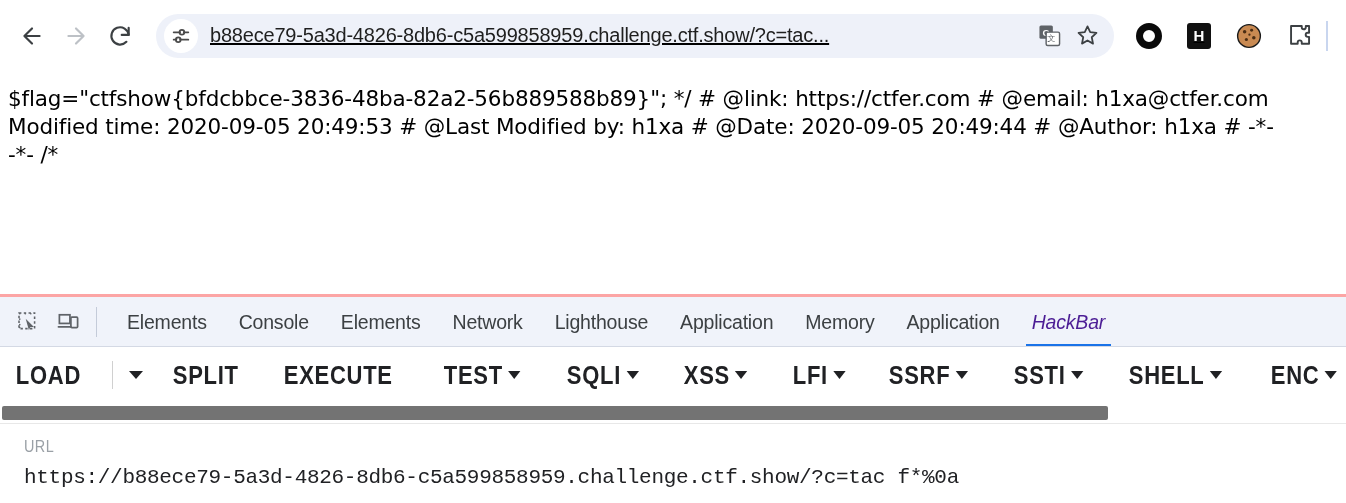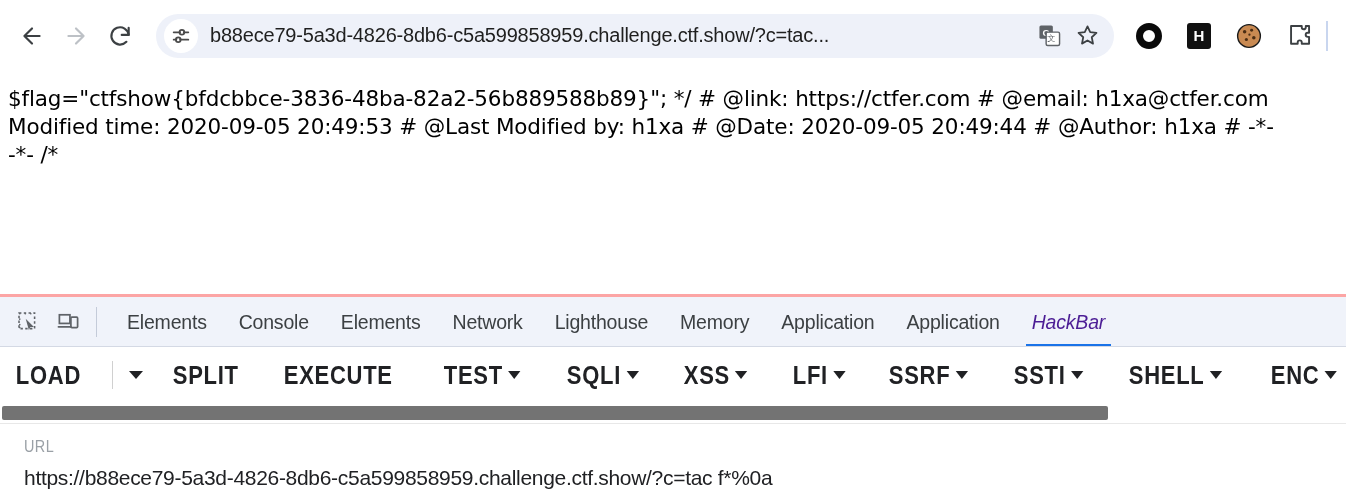--- a/index.html
+++ b/index.html
@@ -17,20 +17,21 @@
 
   
   .browser-toolbar {
     height: 71px;
     background: #ffffff;
     display: flex;
     align-items: center;
     padding: 8px 10px;
     box-sizing: border-box;
     position: relative;
+    text-decoration: underline;
   }
   .nav-btn {
     width: 44px;
     height: 44px;
     display: flex;
     align-items: center;
     justify-content: center;
     border-radius: 50%;
     flex: 0 0 auto;
     cursor: pointer;
@@ -289,21 +290,21 @@
   .hb-url-label {
     font-family: "Liberation Sans Narrow", "Liberation Sans", sans-serif;
     font-size: 16px;
     color: #9aa0a6;
     letter-spacing: 0.5px;
     margin-bottom: 10px;
     transform: scaleX(0.9);
     transform-origin: left center;
   }
   .hb-url-value {
-    font-family: Liberation Sans, sans-serif;
+    font-family: Liberation Mono, monospace;
     font-size: 21px;
     color: #202124;
     white-space: nowrap;
     overflow: hidden;
     letter-spacing: -0.3px;
   }
 </style>
 </head>
 <body>
 
@@ -406,22 +407,22 @@
         <rect x="14.5" y="7.5" width="7" height="11" rx="1" fill="none" stroke="#5f6368" stroke-width="1.8"></rect>
       </svg>
     </div>
     <span class="dt-divider"></span>
 
     <div class="dt-tab">Elements</div>
     <div class="dt-tab">Console</div>
     <div class="dt-tab">Elements</div>
     <div class="dt-tab">Network</div>
     <div class="dt-tab">Lighthouse</div>
+    <div class="dt-tab">Application</div>
     <div class="dt-tab">Memory</div>
-    <div class="dt-tab">Application</div>
     <div class="dt-tab">Application</div>
     <div class="dt-tab active">HackBar</div>
   </div>
 
   <div class="hb-toolbar">
     <div class="hb-btn">
       <span>LOAD</span>
     </div>
     <span class="hb-sep"></span>
     <div class="caret-only">

